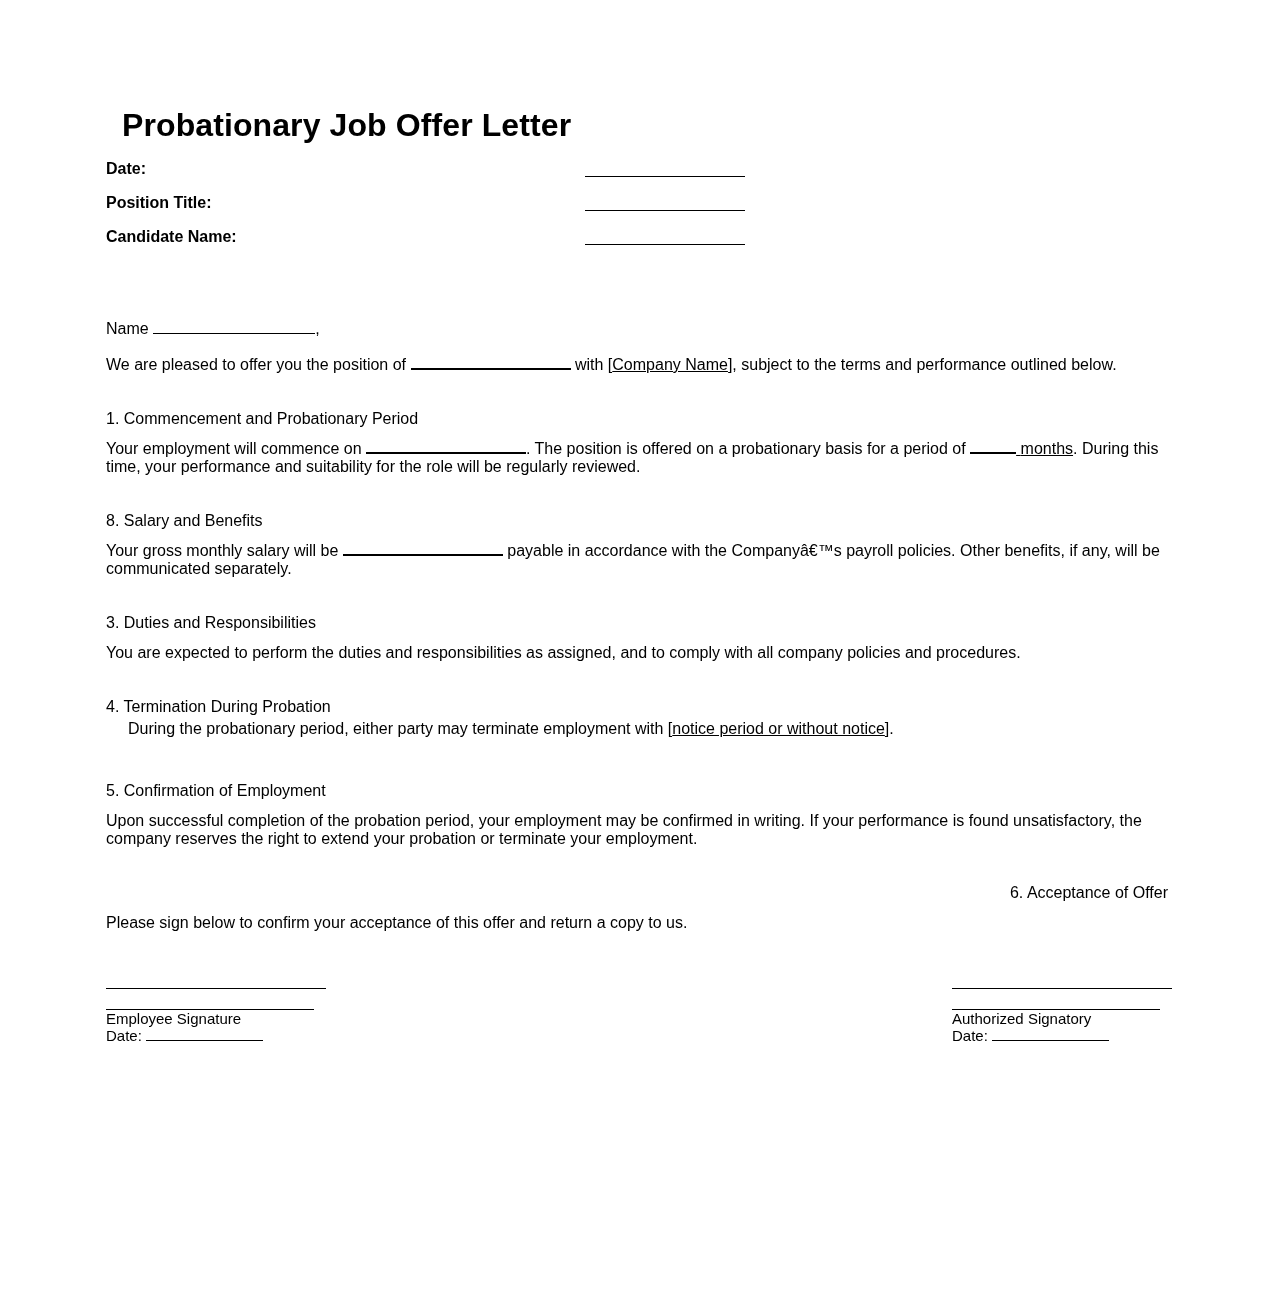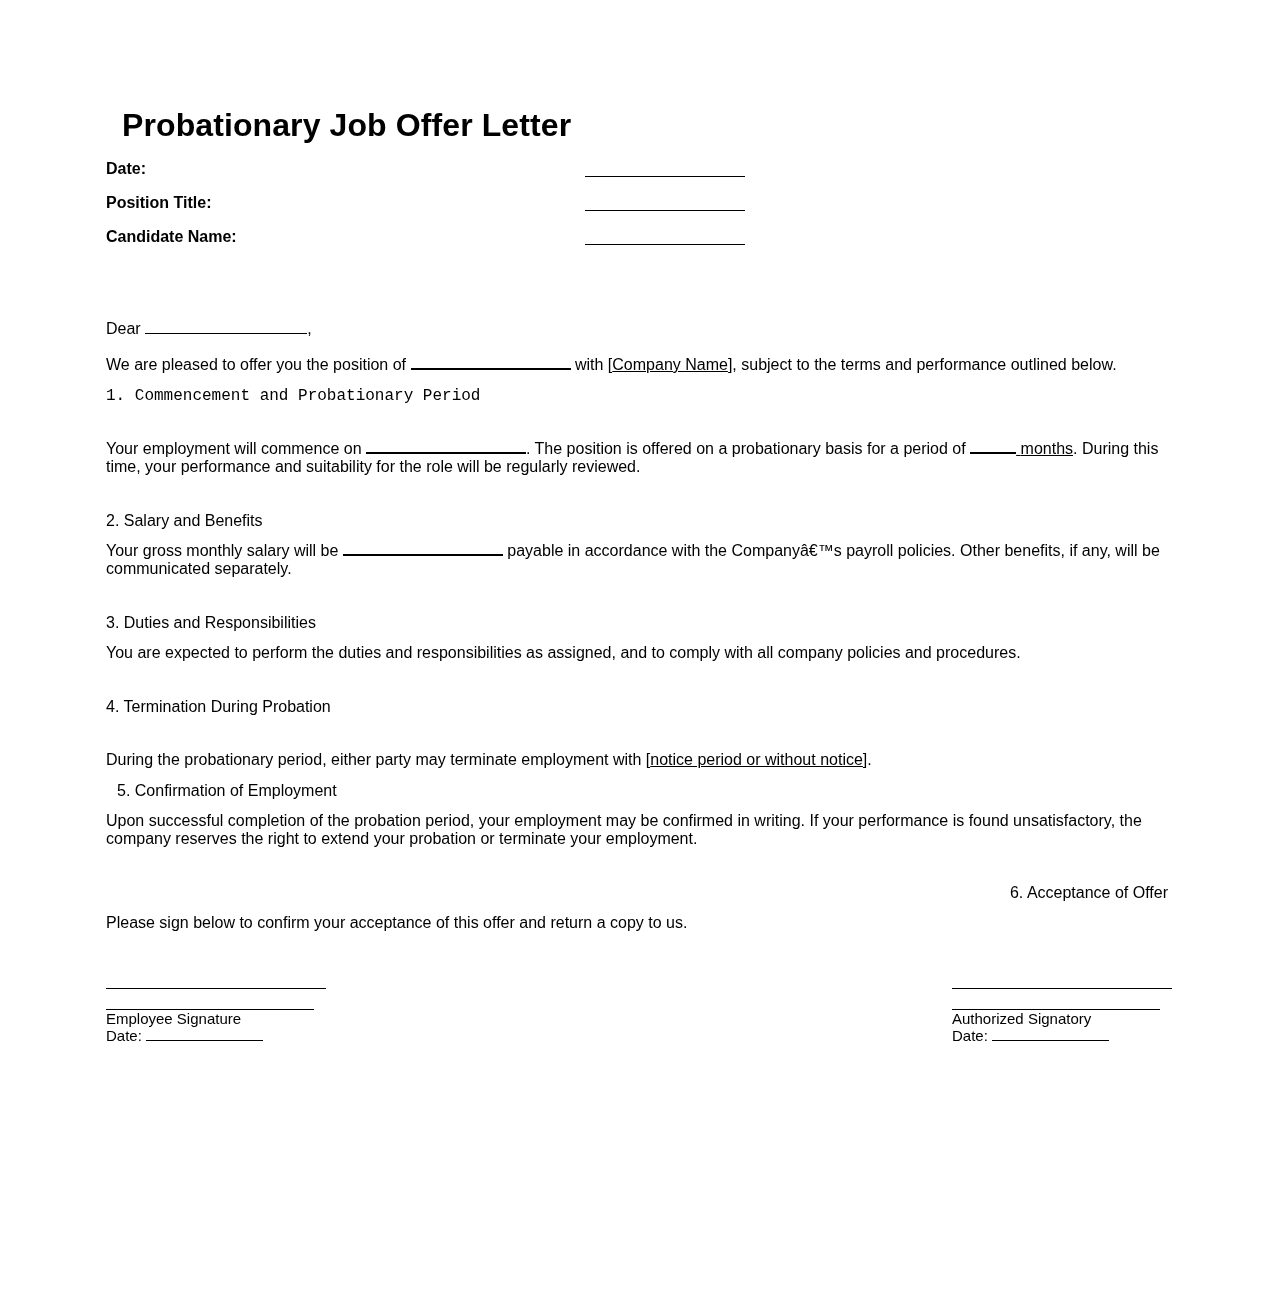--- a/index.html
+++ b/index.html
@@ -41,37 +41,37 @@
     <div class="field-row">
       <span class="field-label">Position Title:</span>
       <span class="field-blank"></span>
     </div>
     <div class="field-row">
       <span class="field-label">Candidate Name:</span>
       <span class="field-blank"></span>
     </div>
   </div>
 
-  <p class="p" style="top:320px;"><span>Dear</span> <span class="blank-thin"></span><span>,</span></p>
+  <p class="p" style="top:320px;"><span>Name</span> <span class="blank-thin"></span><span>,</span></p>
 
   <p class="p" style="top:356px;"><span>We are pleased to offer you the position of</span> <span class="blank-bold"></span> <span>with [</span><span class="u">Company Name</span><span>], subject to the terms and performance outlined below.</span></p>
 
-  <p class="p" style="top:387px;font-family:Liberation Mono, monospace;">1. Commencement and Probationary Period</p>
+  <p class="p" style="top:410px;">1. Commencement and Probationary Period</p>
   <p class="p" style="top:440px;"><span>Your employment will commence on</span> <span class="blank-bold"></span><span>. The position is offered on a probationary basis for a period of</span> <span class="blank-short-bold"></span><span class="u"> <span>months</span></span><span>. During this time, your performance and suitability for the role will be regularly reviewed.</span></p>
 
-  <p class="p" style="top:512px;">2. Salary and Benefits</p>
+  <p class="p" style="top:512px;">8. Salary and Benefits</p>
   <p class="p" style="top:542px;"><span>Your gross monthly salary will be</span> <span class="blank-bold"></span> <span>payable in accordance with the Companyâ€™s payroll policies. Other benefits, if any, will be communicated separately.</span></p>
 
   <p class="p" style="top:614px;">3. Duties and Responsibilities</p>
   <p class="p" style="top:644px;">You are expected to perform the duties and responsibilities as assigned, and to comply with all company policies and procedures.</p>
 
   <p class="p" style="top:698px;">4. Termination During Probation</p>
-  <p class="p" style="top:751px;"><span>During the probationary period, either party may terminate employment with [</span><span class="u">notice period or without notice</span><span>].</span></p>
+  <p class="p" style="top:720px;margin-left:22px;"><span>During the probationary period, either party may terminate employment with [</span><span class="u">notice period or without notice</span><span>].</span></p>
 
-  <p class="p" style="top:782px;margin-left:11px;">5. Confirmation of Employment</p>
+  <p class="p" style="top:782px;">5. Confirmation of Employment</p>
   <p class="p" style="top:812px; width:1050px;">Upon successful completion of the probation period, your employment may be confirmed in writing. If your performance is found unsatisfactory, the company reserves the right to extend your probation or terminate your employment.</p>
 
   <p class="p" style="top:884px;text-align:right;">6. Acceptance of Offer</p>
   <p class="p" style="top:914px;">Please sign below to confirm your acceptance of this offer and return a copy to us.</p>
 
   <div class="sig" style="left:0;">
     <div class="sig-rule"></div>
     <div class="sig-line"></div>
     <div class="sig-text">Employee Signature</div>
     <div class="sig-text"><span>Date:</span> <span class="sig-date-blank"></span></div>

